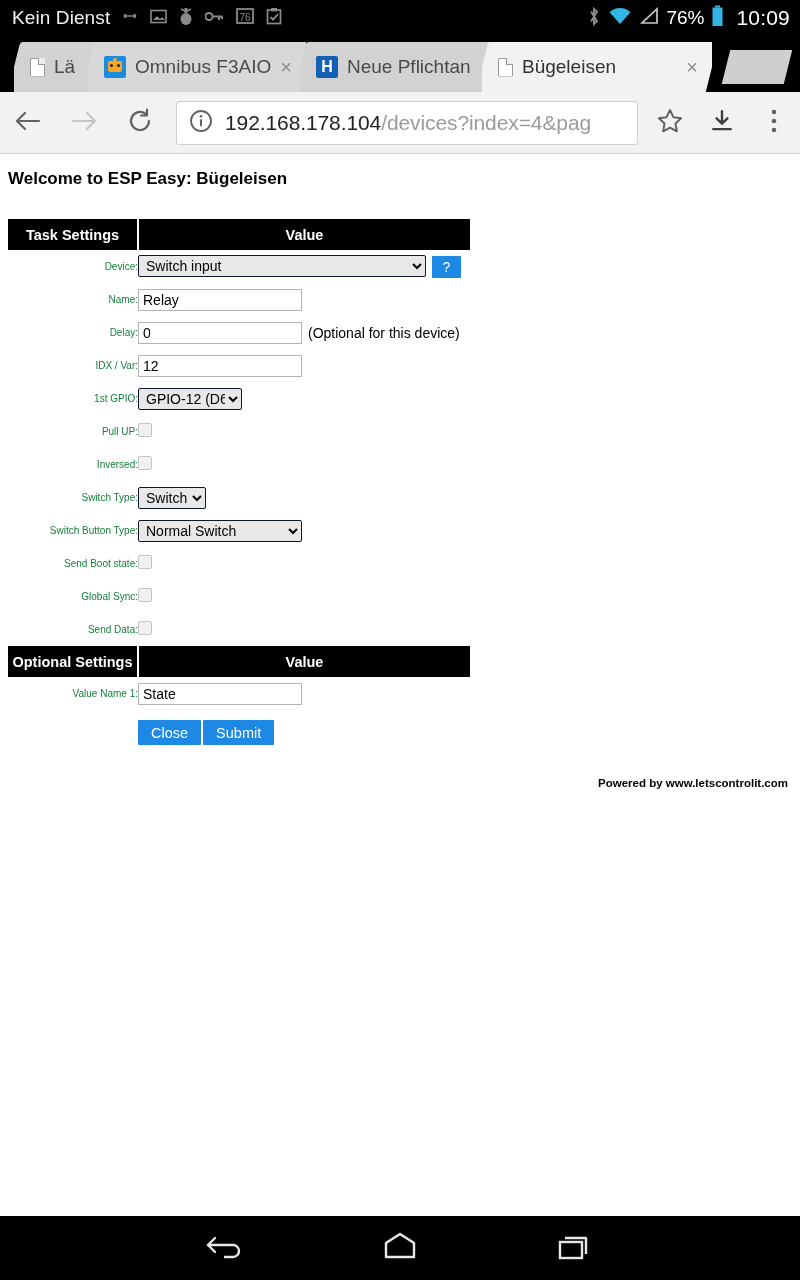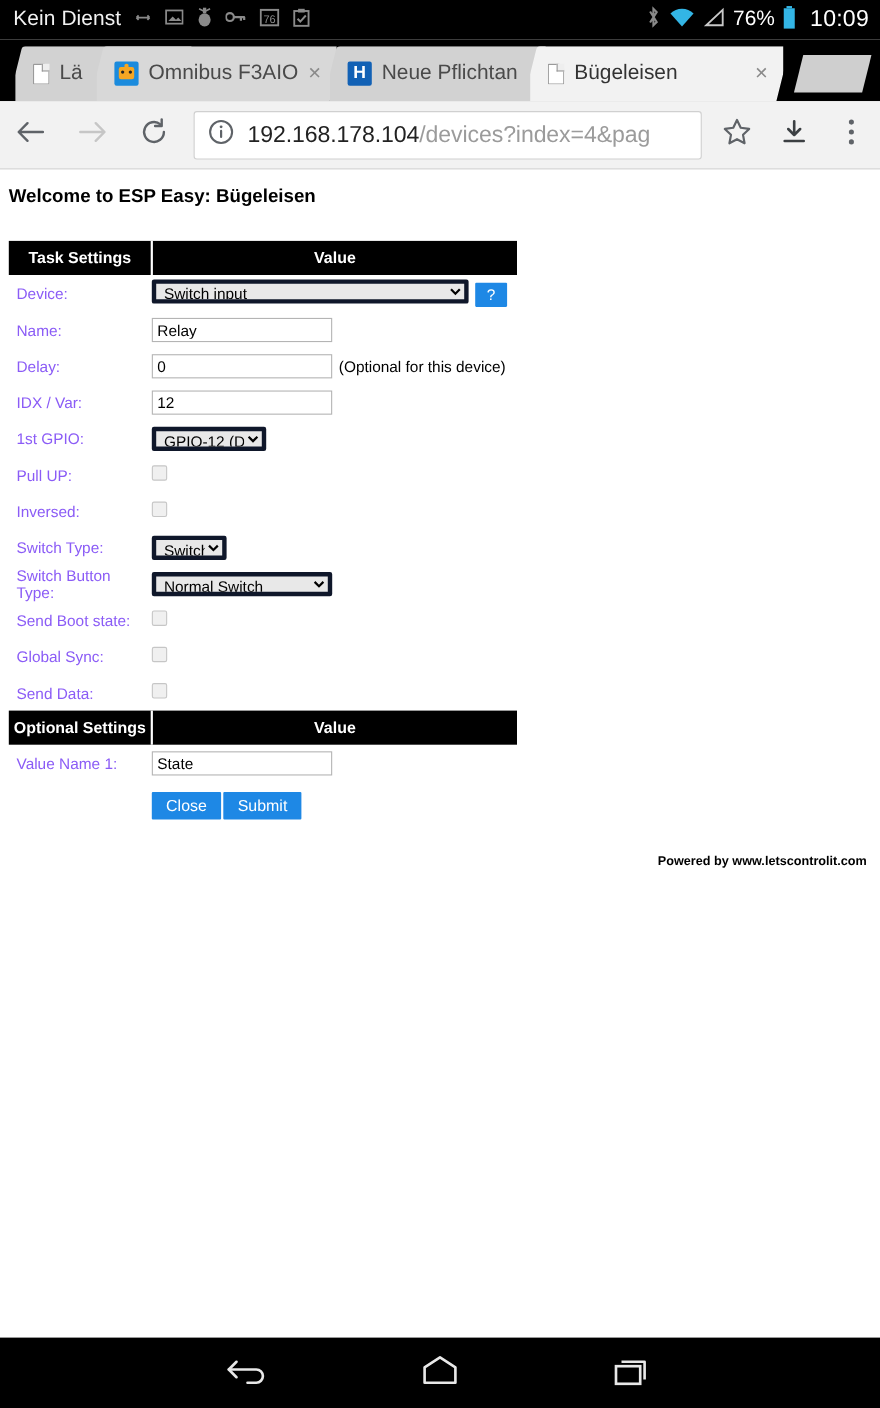--- a/index.html
+++ b/index.html
@@ -168,29 +168,29 @@
   }
   table.settings td { vertical-align: middle; }
   tr.hdr td {
     background: #000000; color: #ffffff;
     font-size: 14.5px; font-weight: bold;
     text-align: center; height: 31px;
     border-right: 2px solid #ffffff;
   }
   tr.hdr td:last-child { border-right: none; }
   td.lbl {
-    width: 130px; font-size: 14px; color: #8b5cf6;
-    padding-left: 7px; height: 33px;
+    width: 130px; font-size: 10px; color: #15803d;
+    padding-left: 7px; height: 33px; text-align: right;
   }
   td.val { padding-left: 0; font-size: 14px; color: #000; }
 
   select.sel {
     font-size: 14px; font-family: "Liberation Sans", sans-serif;
     height: 22px; background: #e8e8e8;
-    border: 4px solid #0f172a; border-radius: 2px;
+    border: 1px solid #0f172a; border-radius: 2px;
     color: #000; padding-left: 3px;
   }
   select.sel.wide { width: 288px; }
   select.sel.gpio { width: 104px; }
   select.sel.stype { width: 68px; }
   select.sel.sbtype { width: 164px; }
 
   input.txt {
     font-size: 14px; font-family: "Liberation Sans", sans-serif;
     height: 22px; width: 164px;

